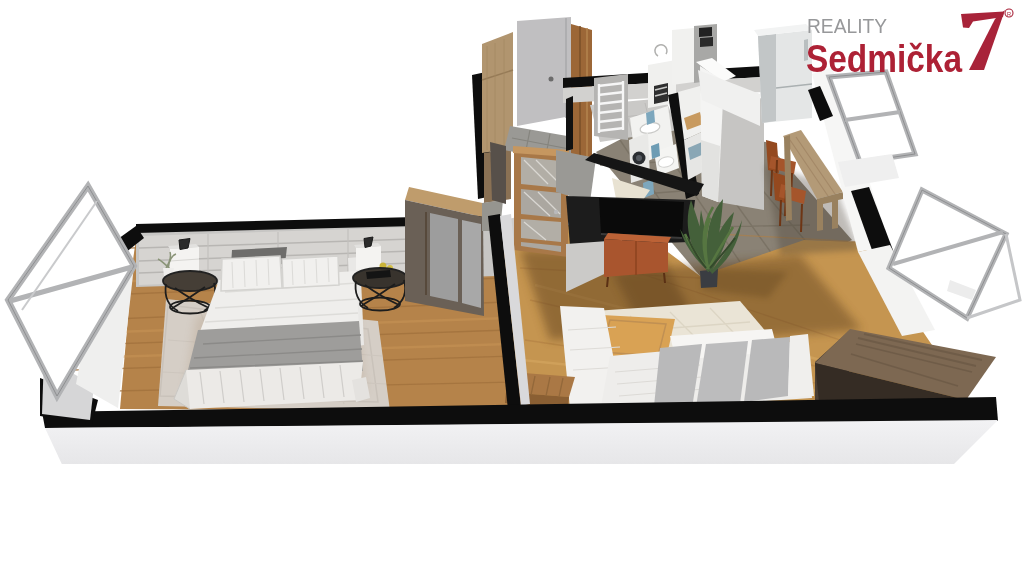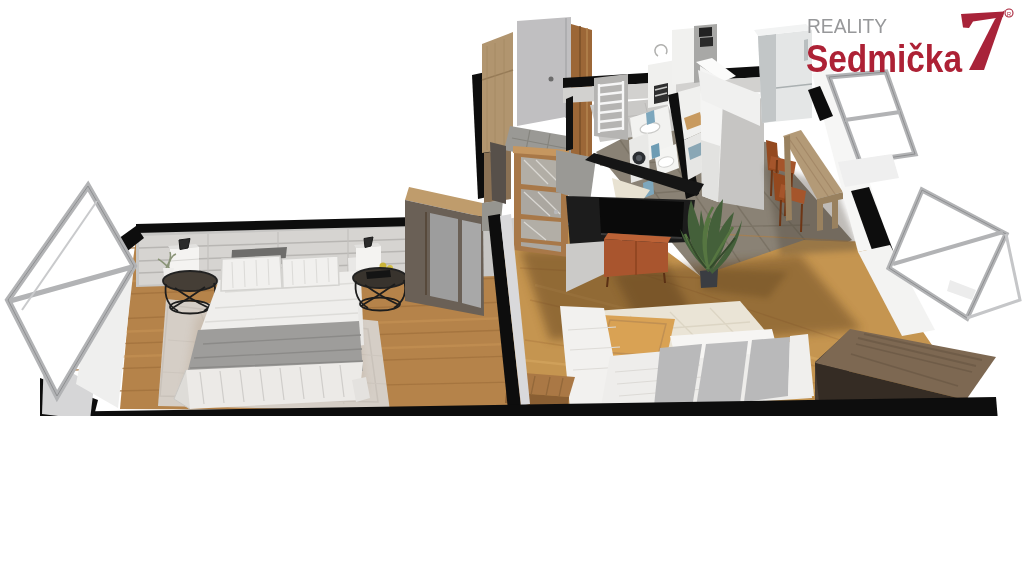--- a/index.html
+++ b/index.html
@@ -1,16 +1,16 @@
 <!DOCTYPE html>
 <html><head>
 <meta charset="utf-8">
 <style>
   html,body{margin:0;padding:0;background:#ffffff;}
-  .page{position:relative;width:1024px;height:416px;background:#ffffff;overflow:hidden;
+  .page{position:relative;width:1024px;height:464px;background:#ffffff;overflow:hidden;
         font-family:"Liberation Sans", sans-serif;}
 </style>
 </head>
 <body>
 <div class="page">
 <svg width="1024" height="576" viewBox="0 0 1024 576" xmlns="http://www.w3.org/2000/svg">
 <defs>
   <filter id="b5" x="-40%" y="-40%" width="180%" height="180%">
           <feGaussianBlur stdDeviation="5"></feGaussianBlur>
         </filter>

